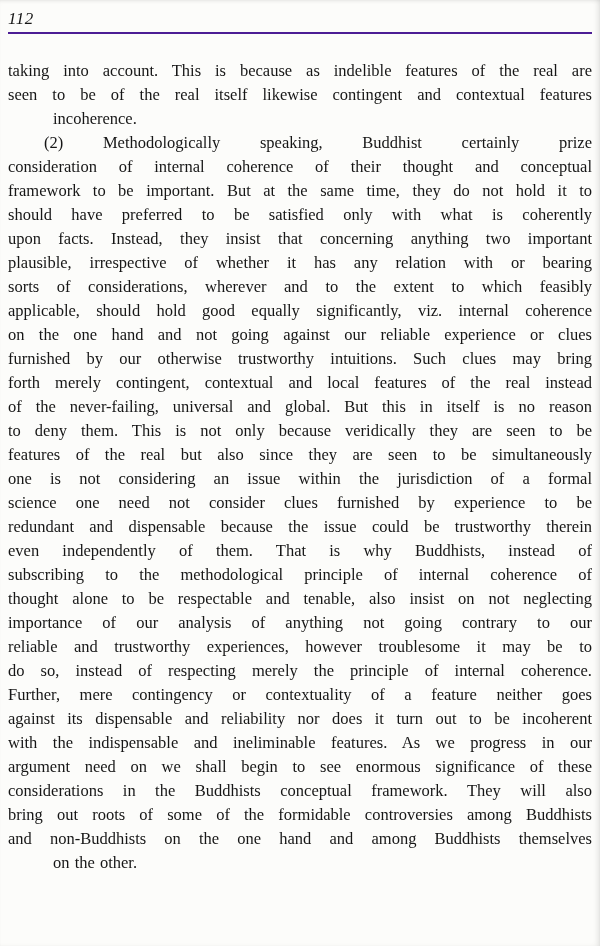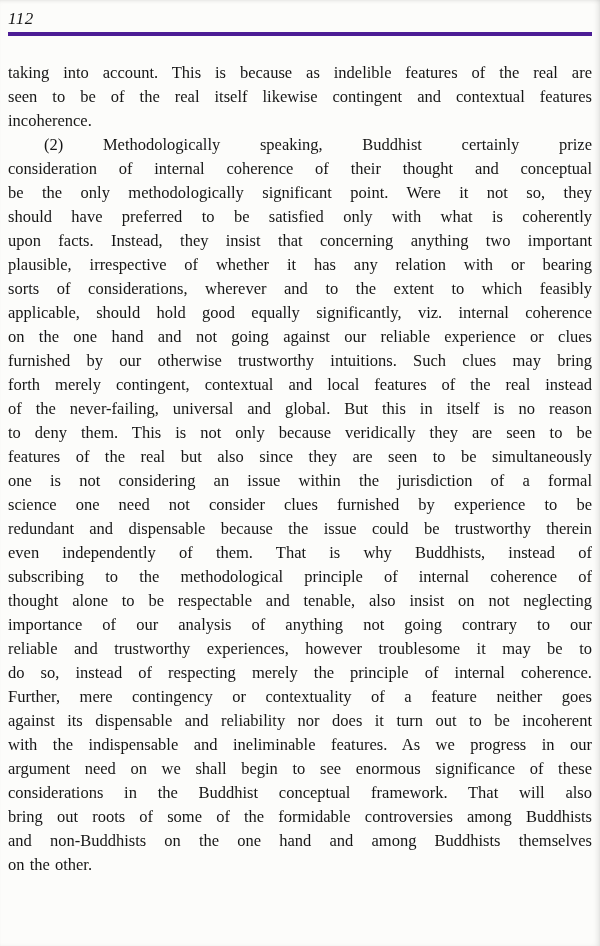--- a/index.html
+++ b/index.html
@@ -19,21 +19,21 @@
     box-shadow: inset -4px 0 6px -3px rgba(0,0,0,0.14), inset 0 3px 5px -3px rgba(0,0,0,0.10);
   }
   .running-head {
     display: flex;
     justify-content: space-between;
     align-items: baseline;
     font-style: italic;
     font-size: 17px;
     line-height: 19px;
     padding-bottom: 4px;
-    border-bottom: 4px solid #4c1d95;
+    border-bottom: 2px solid #4c1d95;
   }
   .running-head .page-number { letter-spacing: 0.5px; }
   .body-text {
     margin-top: 25px;
   }
   .line {
     font-size: 16.5px;
     line-height: 24px;
     height: 24px;
     overflow: hidden;
@@ -41,38 +41,38 @@
     word-spacing: 1px;
     white-space: normal;
   }
   
   .line::after {
     content: "";
     display: inline-block;
     width: 100%;
     height: 0;
   }
-  .line.last { text-align: left; }
+  .line.last { text-align: left; margin-left: 45px; }
   .line.last::after { content: none; }
   .line.indent { text-indent: 36px; }
 </style>
 </head>
 <body>
 
 <div class="page">
   <div class="running-head">
     <span class="page-number">112</span>
   </div>
   <main class="body-text">
       <div class="line">taking into account. This is because as indelible features of the real are</div>
       <div class="line">seen to be of the real itself likewise contingent and contextual features</div>
       <div class="line last">incoherence.</div>
       <div class="line indent">(2) Methodologically speaking, Buddhist certainly prize</div>
       <div class="line">consideration of internal coherence of their thought and conceptual</div>
-      <div class="line">be the only methodologically significant point. Were it not so, they</div>
+      <div class="line">framework to be important. But at the same time, they do not hold it to</div>
       <div class="line">should have preferred to be satisfied only with what is coherently</div>
       <div class="line">upon facts. Instead, they insist that concerning anything two important</div>
       <div class="line">plausible, irrespective of whether it has any relation with or bearing</div>
       <div class="line">sorts of considerations, wherever and to the extent to which feasibly</div>
       <div class="line">applicable, should hold good equally significantly, viz. internal coherence</div>
       <div class="line">on the one hand and not going against our reliable experience or clues</div>
       <div class="line">furnished by our otherwise trustworthy intuitions. Such clues may bring</div>
       <div class="line">forth merely contingent, contextual and local features of the real instead</div>
       <div class="line">of the never-failing, universal and global. But this in itself is no reason</div>
       <div class="line">to deny them. This is not only because veridically they are seen to be</div>
@@ -83,18 +83,18 @@
       <div class="line">even independently of them. That is why Buddhists, instead of</div>
       <div class="line">subscribing to the methodological principle of internal coherence of</div>
       <div class="line">thought alone to be respectable and tenable, also insist on not neglecting</div>
       <div class="line">importance of our analysis of anything not going contrary to our</div>
       <div class="line">reliable and trustworthy experiences, however troublesome it may be to</div>
       <div class="line">do so, instead of respecting merely the principle of internal coherence.</div>
       <div class="line">Further, mere contingency or contextuality of a feature neither goes</div>
       <div class="line">against its dispensable and reliability nor does it turn out to be incoherent</div>
       <div class="line">with the indispensable and ineliminable features. As we progress in our</div>
       <div class="line">argument need on we shall begin to see enormous significance of these</div>
-      <div class="line">considerations in the Buddhist conceptual framework. That will also</div>
+      <div class="line">considerations in the Buddhists conceptual framework. They will also</div>
       <div class="line">bring out roots of some of the formidable controversies among Buddhists</div>
       <div class="line">and non-Buddhists on the one hand and among Buddhists themselves</div>
       <div class="line last">on the other.</div>
     </main>
 </div>
 
 </body></html>

